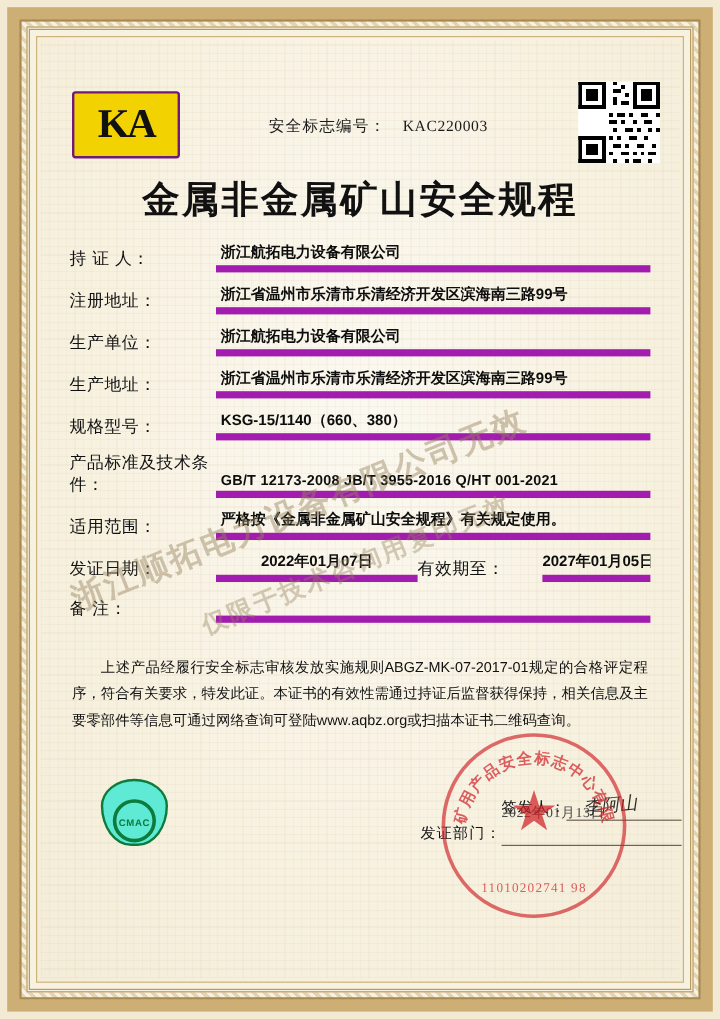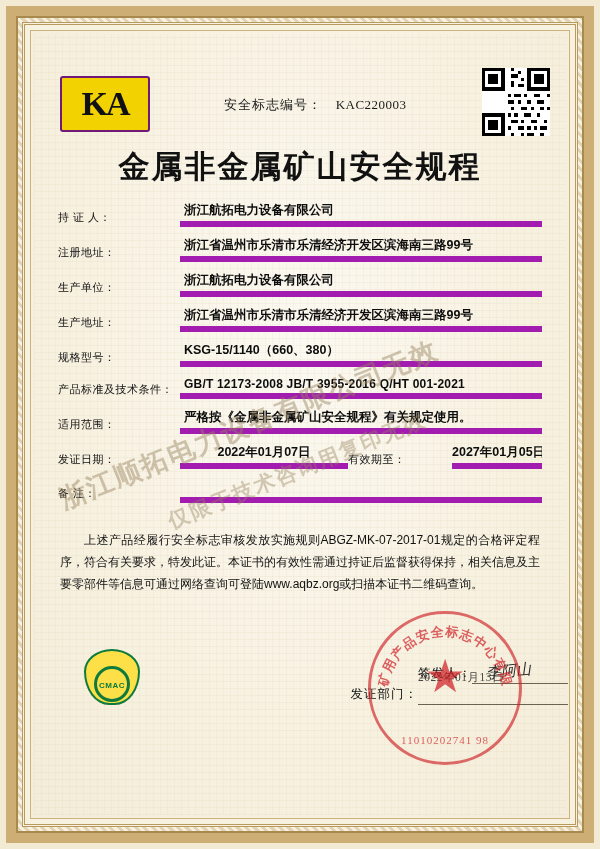--- a/index.html
+++ b/index.html
@@ -136,21 +136,21 @@
   }
   .field-row {
     display: flex;
     align-items: flex-end;
     margin-bottom: 10px;
     min-height: 21px;
   }
   .field-label {
     width: 122px;
     flex: 0 0 122px;
-    font-size: 11px;
+    font-size: 14px;
     color: #111;
     letter-spacing: 0.5px;
     padding-bottom: 2px;
   }
   .field-value {
     flex: 1 1 auto;
     font-size: 12.5px;
     font-weight: bold;
     color: #0d0d0d;
     border-bottom: 6px solid #a21caf;
@@ -244,21 +244,21 @@
   .cmac {
     position: absolute;
     left: 40px;
     top: 8px;
     width: 52px;
     height: 52px;
   }
   .cmac-shield {
     width: 52px;
     height: 52px;
-    background: #fde047;
+    background: #5eead4;
     border: 2px solid #0e7a3c;
     border-radius: 50% 50% 45% 45% / 40% 40% 60% 60%;
     display: flex;
     flex-direction: column;
     align-items: center;
     justify-content: center;
   }
   .cmac-shield .ring {
     width: 30px;
     height: 30px;

